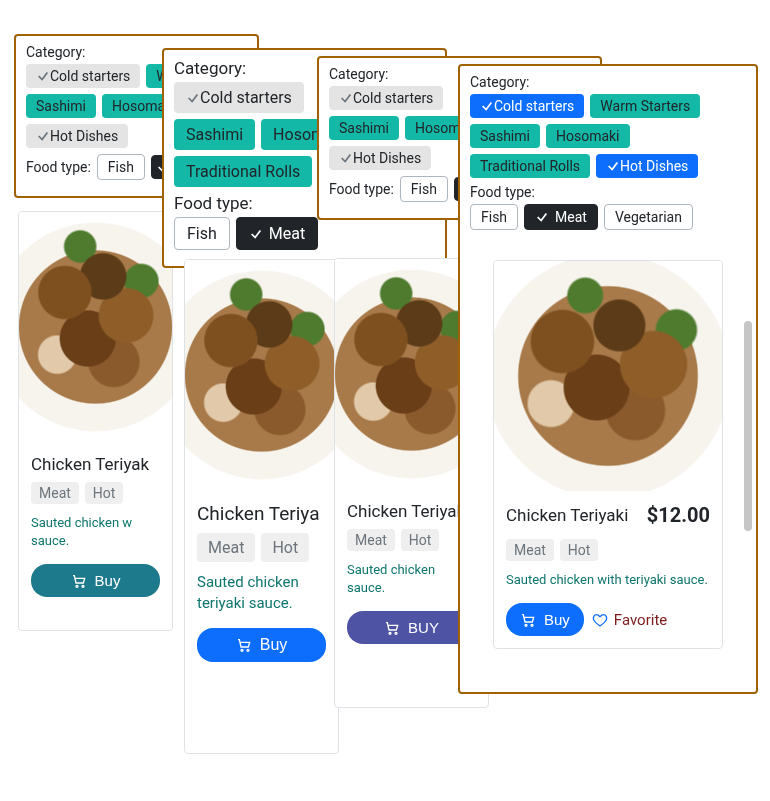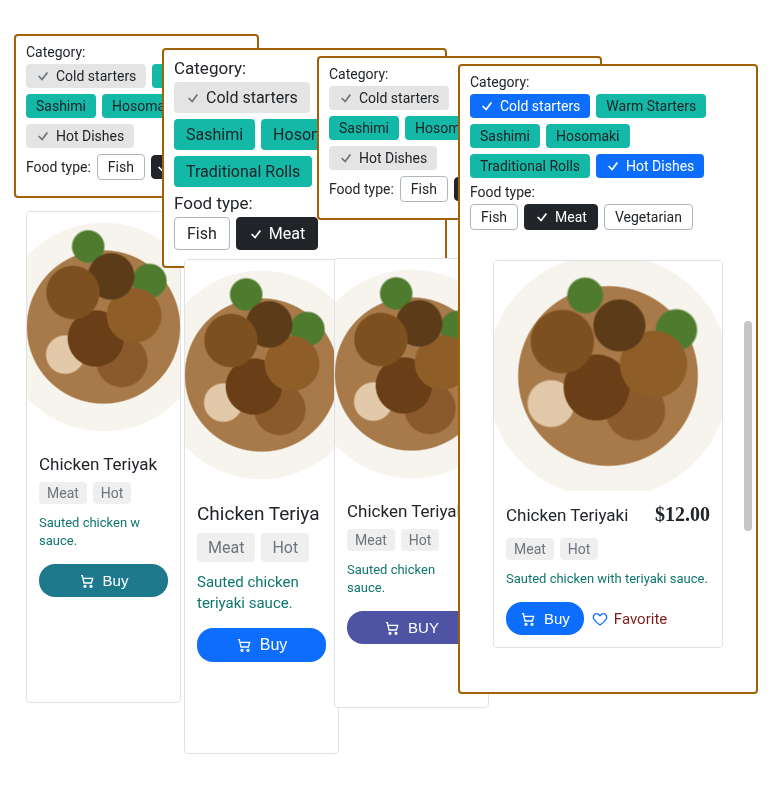--- a/index.html
+++ b/index.html
@@ -5,21 +5,21 @@
     * { box-sizing: border-box; margin: 0; padding: 0; }
     body { font-family: -apple-system, BlinkMacSystemFont, "Segoe UI", Roboto, sans-serif; font-size: 14px; color: #212529; position: relative; width: 770px; height: 801px; overflow: hidden; }
 
     .panel { position: absolute; background: #fff; border: 2px solid #a16207; border-radius: 4px; padding: 8px 10px 10px 10px; }
 
     .lbl { font-size: 14px; color: #212529; }
     .lbl-lg { font-size: 17px; }
 
     .filter-row { display: flex; flex-wrap: wrap; gap: 6px; align-items: center; margin-bottom: 6px; }
 
-    .chip { display: inline-flex; align-items: center; gap: 6px; padding: 4px 10px; border-radius: 4px; cursor: pointer; font-size: 14px; white-space: nowrap; }
+    .chip { display: inline-flex; align-items: center; padding: 4px 10px; border-radius: 4px; cursor: pointer; font-size: 14px; white-space: nowrap; }
     .chip-gray { background: #e4e4e4; color: #212529; }
     .chip-gray-light { background: #14b8a6; color: #212529; }
     .chip-blue { background: #0d6efd; color: #fff; }
 
     .pill { display: inline-flex; align-items: center; gap: 6px; padding: 4px 10px; border: 1px solid #adb5bd; border-radius: 4px; background: #fff; cursor: pointer; font-size: 14px; }
     .pill-dark { background: #212529; border-color: #212529; color: #fff; }
 
     .check { width: 14px; height: 14px; flex: 0 0 14px; }
     .check svg { display: block; }
 
@@ -51,38 +51,38 @@
     .btnrow { display:flex; gap:8px; align-items:center; }
     .btn { display:inline-flex; align-items:center; justify-content:center; gap:8px; padding: 8px 14px; border-radius: 16px; font-size: 15px; cursor: pointer; border: none; }
     .btn-teal { background:#1d7a8c; color:#fff; }
     .btn-blue { background:#0d6efd; color:#fff; }
     .btn-indigo { background:#4e54a3; color:#fff; }
     .btn-wide { width: 100%; }
 
     .cart-icon { width:16px; height:16px; }
     .heart-icon { width:16px; height:16px; }
 
-    .price { font-size:20px; font-weight:700; color:#212529;font-family:Liberation Serif, serif; }
+    .price { font-size:20px; font-weight:700; color:#212529; }
     .titlerow { display:flex; justify-content:space-between; align-items:center; margin-bottom:12px; }
 
     .fav { display:inline-flex; align-items:center; gap:6px; color:#7f1d1d; cursor:pointer; font-size:15px; }
 
     .scrollbar { position:absolute; right:4px; top:255px; width:8px; height:210px; background:#c6c6c6; border-radius:4px; }
 
     
     #panel1 { left:14px; top:34px; width:245px; }
     #panel2 { left:162px; top:48px; width:285px; }
     #panel3 { left:317px; top:56px; width:285px; }
     #panel4 { left:458px; top:64px; width:300px; height:630px; }
 
     #panel2 .lbl { font-size:17px; }
     #panel2 .chip, #panel2 .pill { font-size:16px; padding:6px 12px; }
 
     
-    #card1 { left:26px; top:211px; width:155px; height:492px; overflow:hidden;}
+    #card1 { left:18px; top:211px; width:155px; height:420px; overflow:hidden;}
     #card2 { left:184px; top:259px; width:155px; height:495px; overflow:hidden;}
     #card3 { left:334px; top:258px; width:155px; height:450px; overflow:hidden;}
     #card4 { position:relative; margin: 30px auto 0 auto; width:230px; }
   </style>
 </head>
 <body>
 
 <div class="panel" id="panel1">
   <div class="lbl">Category:</div>
   <div class="filter-row" style="margin-top:4px;">

